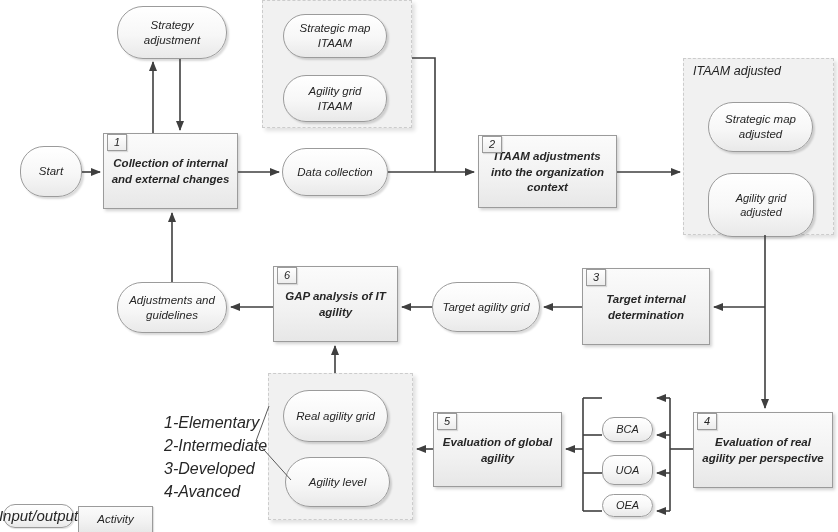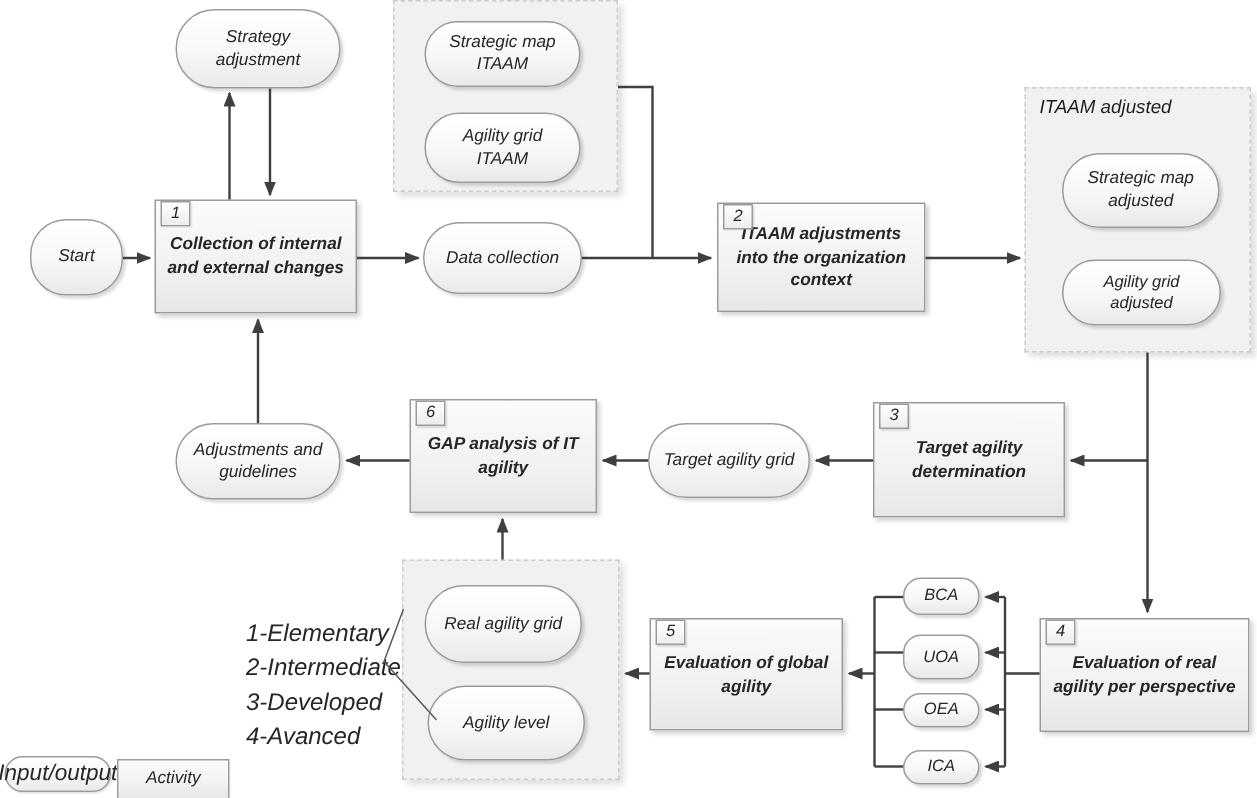--- a/index.html
+++ b/index.html
@@ -18,21 +18,21 @@
   }
   
   .stadium{
     position:absolute;box-sizing:border-box;
     background:linear-gradient(to bottom,#ffffff 0%,#f7f7f7 55%,#e9e9e9 100%);
     border:1px solid #9b9b9b;border-radius:26px;
     box-shadow:2px 2px 2px rgba(0,0,0,0.15);
     display:flex;align-items:center;justify-content:center;text-align:center;
     font-size:11.5px;line-height:1.3;padding:2px 6px;
   }
-  .stadium.small{border-radius:12px;font-size:11px;padding:1px 4px;}
+  .stadium.small{border-radius:12px;font-size:11px;padding:1px 4px;margin-top:32px;}
   
   .activity{
     position:absolute;box-sizing:border-box;
     background:linear-gradient(to bottom,#fbfbfb 0%,#f1f1f1 60%,#e7e7e7 100%);
     border:1px solid #9b9b9b;
     box-shadow:2px 2px 3px rgba(0,0,0,0.18);
     display:flex;align-items:center;justify-content:center;text-align:center;
     font-size:11.5px;font-weight:bold;line-height:1.35;padding:6px 5px 4px 5px;
   }
   .badge{
@@ -76,21 +76,21 @@
   </div>
 
   <div class="stadium" style="left:282px;top:148px;width:106px;height:48px;border-radius:24px;">
     <span>Data collection</span>
   </div>
 
   <div class="stadium" style="left:708px;top:102px;width:105px;height:50px;border-radius:25px;">
     <span>Strategic map adjusted</span>
   </div>
 
-  <div class="stadium" style="left:708px;top:173px;width:106px;height:44px;border-radius:24px;font-size:11px;">
+  <div class="stadium" style="left:708px;top:173px;width:106px;height:64px;border-radius:24px;font-size:11px;">
     <span>Agility grid adjusted</span>
   </div>
 
   <div class="stadium" style="left:432px;top:282px;width:108px;height:50px;border-radius:25px;">
     <span>Target agility grid</span>
   </div>
 
   <div class="stadium" style="left:117px;top:282px;width:110px;height:51px;border-radius:25px;align-items:center;">
     <span>Adjustments and guidelines</span>
   </div>
@@ -121,21 +121,21 @@
     <span>Collection of internal and external changes</span>
   </div>
 
   <div class="activity" style="left:478px;top:135px;width:139px;height:73px;">
     <span class="badge">2</span>
     <span>ITAAM adjustments into the organization context</span>
   </div>
 
   <div class="activity" style="left:582px;top:268px;width:128px;height:77px;">
     <span class="badge">3</span>
-    <span>Target agility determination</span>
+    <span>Target internal determination</span>
   </div>
 
   <div class="activity" style="left:273px;top:266px;width:125px;height:76px;">
     <span class="badge">6</span>
     <span>GAP analysis of IT agility</span>
   </div>
 
   <div class="activity" style="left:693px;top:412px;width:140px;height:76px;">
     <span class="badge">4</span>
     <span>Evaluation of real agility per perspective</span>

